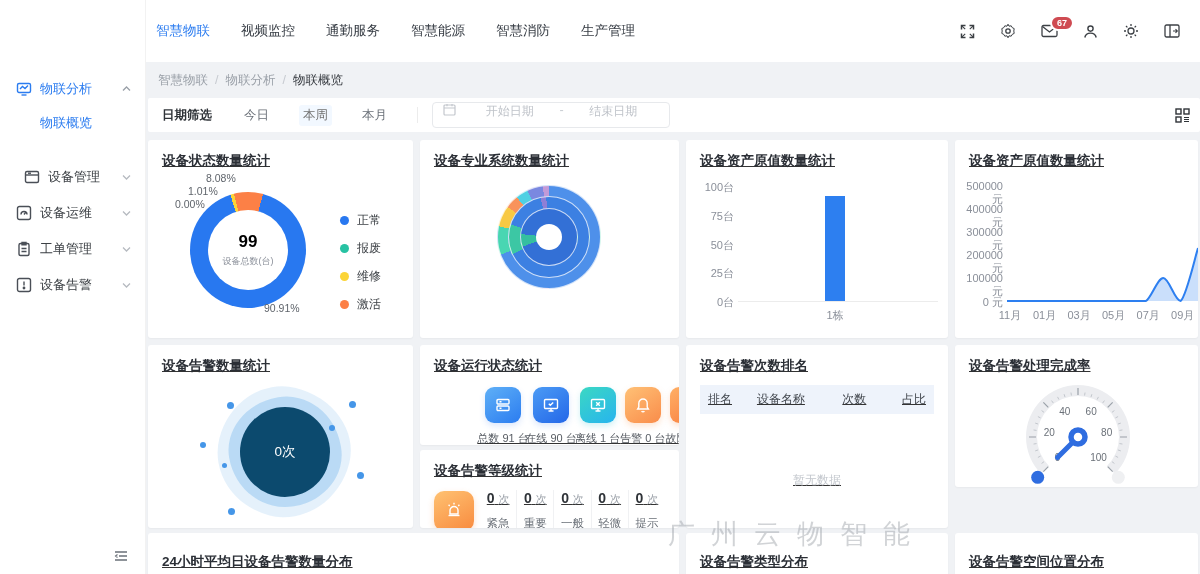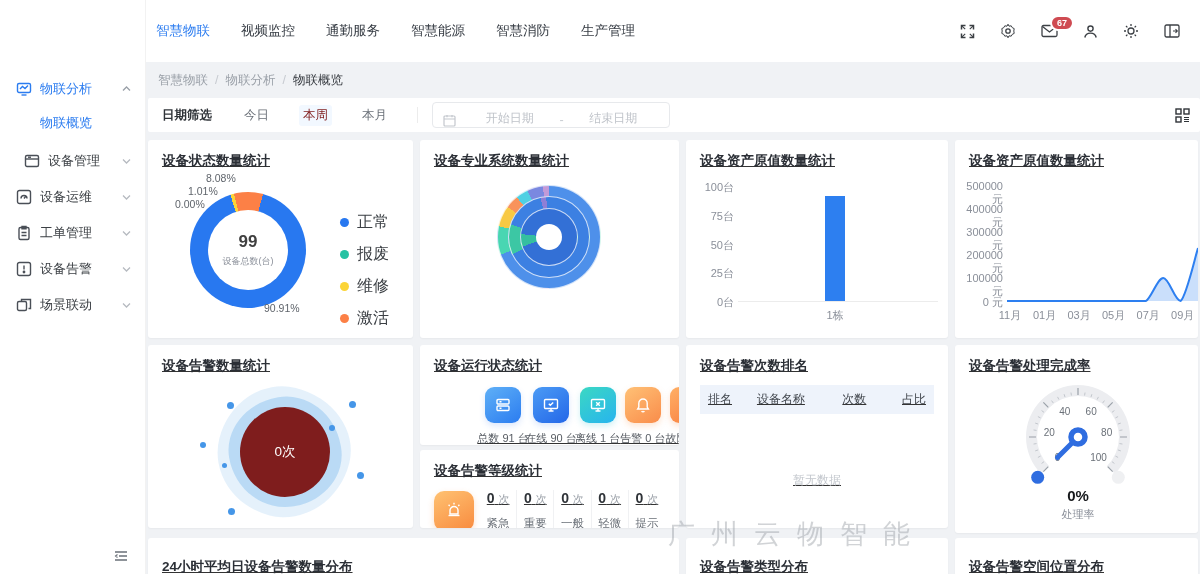--- a/index.html
+++ b/index.html
@@ -27,65 +27,65 @@
   .hicon { position:relative; cursor:pointer; display:flex; }
   .badge { position:absolute; top:-9px; left:9px; background:#cf4b52; color:#fff; font-size:9px; line-height:12px; padding:0 5px; border-radius:8px; border:2px solid #fff; font-weight:bold; }
 
   .breadcrumb { height:36px; display:flex; align-items:center; padding-left:12px; font-size:12.5px; color:#9aa0a8; gap:7px; }
   .breadcrumb .sep { color:#c6cad0; }
   .breadcrumb .last { color:#34383e; }
 
   .filterbar { position:absolute; left:2px; right:0; top:98px; height:34px; background:#fff; border-radius:2px; display:flex; align-items:center; padding:0 10px 0 14px; font-size:12.5px; }
   .filter-label { font-weight:bold; color:#2f3338; margin-right:28px; }
   .preset { color:#6a7078; margin-right:26px; cursor:pointer; padding:2px 4px; border-radius:3px; }
-  .preset.active { color:#7f1d1d; background:#f2f8ff; }
+  .preset.active { color:#737373; background:#f2f8ff; }
   .vdiv { width:1px; height:16px; background:#ececec; margin:0 14px 0 0; }
-  .daterange { display:flex; align-items:flex-end; border:1px solid #e7e9ec; border-radius:4px; height:26px; padding:0 10px; width:238px; color:#bfc3c9; background:#fff; }
+  .daterange { display:flex; align-items:flex-start; border:1px solid #e7e9ec; border-radius:4px; height:26px; padding:0 10px; width:238px; color:#bfc3c9; background:#fff; }
   .daterange .ph { flex:1; text-align:center; font-size:12px; }
   .daterange .dash { color:#c9cdd2; margin:0 4px; }
   .layout-icon { margin-left:auto; cursor:pointer; display:flex; }
 
   
   .content { position:absolute; left:2px; right:0; top:140px; }
   .row { display:grid; grid-template-columns:265px 259px 262px 243px; gap:7px; }
   .row3 { display:grid; grid-template-columns:531px 262px 243px; gap:7px; margin-top:5px; }
   .card { background:#fff; border-radius:3px; box-shadow:0 1px 2px rgba(0,0,0,.04); padding:12px 14px; position:relative; overflow:hidden;text-decoration:underline; }
   .card h3 { font-size:13.5px; color:#2b2f36; font-weight:bold; }
   .r1 { height:198px; }
   .r3 { height:60px; }
 
   
   .donut-wrap { position:absolute; left:42px; top:52px; width:116px; height:116px; }
   .donut { width:116px; height:116px; border-radius:50%; position:relative; }
   .donut .hole { position:absolute; left:18px; top:18px; width:80px; height:80px; background:#fff; border-radius:50%; display:flex; flex-direction:column; align-items:center; justify-content:center; }
-  .donut .hole .v { font-size:17px; font-weight:bold; color:#404040; }
+  .donut .hole .v { font-size:17px; font-weight:bold; color:#000000; }
   .donut .hole .t { font-size:9px; color:#8a8f99; margin-top:3px; }
   .pct { position:absolute; font-size:10.5px; color:#5f646b; }
   .pl1 { left:58px; top:32px; } .pl2 { left:40px; top:45px; } .pl3 { left:27px; top:58px; } .pl4 { left:116px; top:162px; }
   .legend { position:absolute; left:192px; top:72px; display:flex; flex-direction:column; gap:11px; }
-  .legend li { list-style:none; display:flex; align-items:center; gap:8px; font-size:16px; color:#3c4045; }
+  .legend li { list-style:none; display:flex; align-items:center; gap:8px; font-size:12px; color:#3c4045; }
   .legend .dot { width:9px; height:9px; border-radius:50%; }
 
   
   .sun-wrap { position:absolute; left:77px; top:45px; width:104px; height:104px; }
   .ring { position:absolute; border-radius:50%; border:1px solid rgba(255,255,255,.75); }
 
   
   .axis-lbl { position:absolute; font-size:11px; color:#8a8f99; }
   .bar-base { position:absolute; left:52px; right:10px; height:1px; background:#ececec; }
   .bar { position:absolute; width:20px; background:#2d7ff0; }
 
   
   .area-svg { position:absolute; left:52px; top:46px; width:191px; height:116px; }
 
   
   .blob { position:absolute; border-radius:47% 53% 49% 51% / 52% 46% 54% 48%; }
   .blob1 { left:70px; top:42px; width:132px; height:130px; background:#cfe5f8; opacity:.55; transform:rotate(14deg); }
   .blob2 { left:81px; top:52px; width:112px; height:110px; background:#9ccbf1; opacity:.6; transform:rotate(-10deg); border-radius:52% 48% 50% 50% / 47% 53% 46% 54%; }
-  .blob3 { left:92px; top:62px; width:90px; height:90px; background:#7f1d1d; border-radius:50%; display:flex; align-items:center; justify-content:center; color:#fff; font-size:13.5px; }
+  .blob3 { left:92px; top:62px; width:90px; height:90px; background:#0c4a6e; border-radius:50%; display:flex; align-items:center; justify-content:center; color:#fff; font-size:13.5px; }
   .ldot { position:absolute; width:7px; height:7px; border-radius:50%; background:#4596e8; }
 
   
   .rs-row { display:flex; justify-content:space-between; margin-top:12px; padding:0 2px;margin-left:43px; }
   .rs-item { display:flex; flex-direction:column; align-items:center; width:48px; }
   .rs-ico { width:36px; height:36px; border-radius:9px; display:flex; align-items:center; justify-content:center; box-shadow:0 3px 6px rgba(60,120,240,.18); }
   .rs-ico.g1 { background:linear-gradient(145deg,#5fb0f7,#2b7cf0); }
   .rs-ico.g2 { background:linear-gradient(145deg,#4b9bf5,#2467e8); }
   .rs-ico.g3 { background:linear-gradient(145deg,#3bd8c3,#27b4ee); box-shadow:0 3px 6px rgba(40,190,210,.22); }
   .rs-ico.g4 { background:linear-gradient(145deg,#ffc176,#f98c4a); box-shadow:0 3px 6px rgba(250,150,80,.25); }
@@ -132,21 +132,21 @@
       <span class="chev">
         <svg width="9" height="6" viewBox="0 0 9 6" fill="none" stroke="#9aa0a8" stroke-width="1.3">
             <path d="M1 4.5L4.5 1 8 4.5"></path>
           </svg>
       </span>
     </div>
     <div class="side-sub">
       <span class="lbl">物联概览</span>
     </div>
 
-    <div class="side-item" style="margin-top:8px;padding-left:24px;">
+    <div class="side-item" style="margin-top:24px;padding-left:24px;">
       <span>
         <svg width="16" height="16" viewBox="0 0 16 16" fill="none" stroke="#4a4f57" stroke-width="1.4">
             <rect x="1.5" y="2.5" width="13" height="11" rx="1.5"></rect>
             <path d="M1.5 6h13"></path>
             <path d="M4 4.2h3"></path>
           </svg>
       </span>
       <span class="lbl">设备管理</span>
       <span class="chev">
         <svg width="9" height="6" viewBox="0 0 9 6" fill="none" stroke="#b6bac0" stroke-width="1.3">
@@ -197,34 +197,20 @@
           </svg>
       </span>
       <span class="lbl">设备告警</span>
       <span class="chev">
         <svg width="9" height="6" viewBox="0 0 9 6" fill="none" stroke="#b6bac0" stroke-width="1.3">
             <path d="M1 1.5L4.5 5 8 1.5"></path>
           </svg>
       </span>
     </div>
 
-    <div class="side-item">
-      <span>
-        <svg width="16" height="16" viewBox="0 0 16 16" fill="none" stroke="#4a4f57" stroke-width="1.4">
-            <rect x="1.5" y="4.5" width="9" height="9" rx="1.5"></rect>
-            <path d="M5.5 4.5V2.5h9v9h-2"></path>
-          </svg>
-      </span>
-      <span class="lbl">场景联动</span>
-      <span class="chev">
-        <svg width="9" height="6" viewBox="0 0 9 6" fill="none" stroke="#b6bac0" stroke-width="1.3">
-            <path d="M1 1.5L4.5 5 8 1.5"></path>
-          </svg>
-      </span>
-    </div>
   </div>
   <div class="collapse-btn">
     <svg width="14" height="12" viewBox="0 0 14 12" fill="none" stroke="#6a7078" stroke-width="1.4">
         <path d="M1 2h12M5 6h8M1 10h12"></path>
         <path d="M3.5 4.5L1.5 6l2 1.5" stroke-width="1.1"></path>
       </svg>
   </div>
 </div>
 
 <div class="main">
@@ -518,21 +504,21 @@
               <th style="width:50px;">排名</th>
               <th style="width:88px;">设备名称</th>
               <th style="width:62px;">次数</th>
               <th>占比</th>
             </tr>
           </thead>
         </table>
         <div class="rank-empty">暂无数据</div>
       </div>
 
-      <div class="card" style="height:188px;">
+      <div class="card" style="height:142px;">
         <h3>设备告警处理完成率</h3>
         <div class="gauge-wrap">
           <div id="gauge">
               <svg width="166" height="150" viewBox="0 0 166 150">
                 <path d="M46.23044737829952,98.76955262170047 A52,52 0 1 1 119.76955262170048,98.76955262170047 L111.99137802864846,90.99137802864844 A41,41 0 1 0 54.008621971351545,90.99137802864844 Z" fill="#ecedf0"></path>
                 <line x1="53.301515190165" y1="91.698484809835" x2="48.35176772185916" y2="96.64823227814082" stroke="#9aa0a8" stroke-width="1.2"></line>
                 <line x1="49.0212862362522" y1="86.68698059628386" x2="46.59423525312736" y2="88.45033635316129" stroke="#c3c7cd" stroke-width="1"></line>
                 <line x1="45.57772598408854" y1="81.06760098906094" x2="42.904706411523435" y2="82.42957248827958" stroke="#c3c7cd" stroke-width="1"></line>
                 <line x1="43.055626315603554" y1="74.9787137637478" x2="40.20245676671809" y2="75.90576474687265" stroke="#c3c7cd" stroke-width="1"></line>
                 <line x1="41.517089695004216" y1="68.57024753168969" x2="38.5540246732188" y2="69.03955092681038" stroke="#c3c7cd" stroke-width="1"></line>

